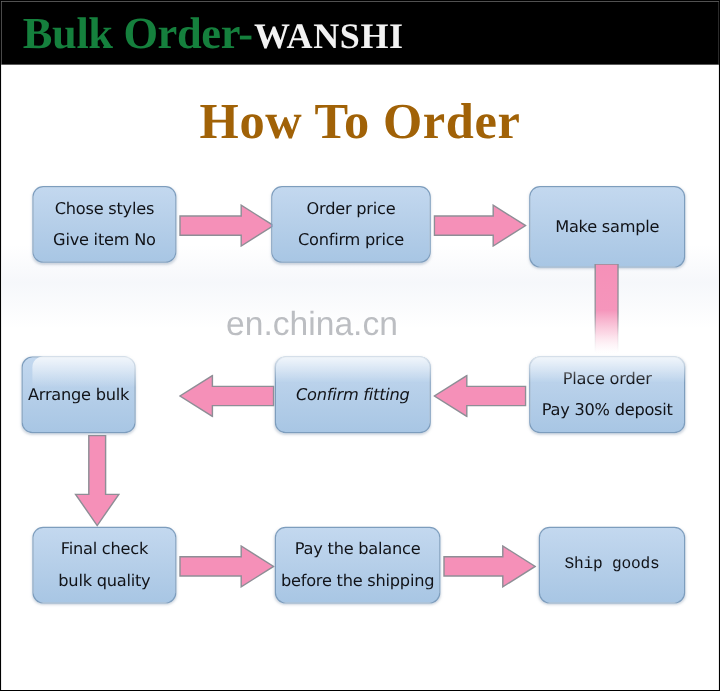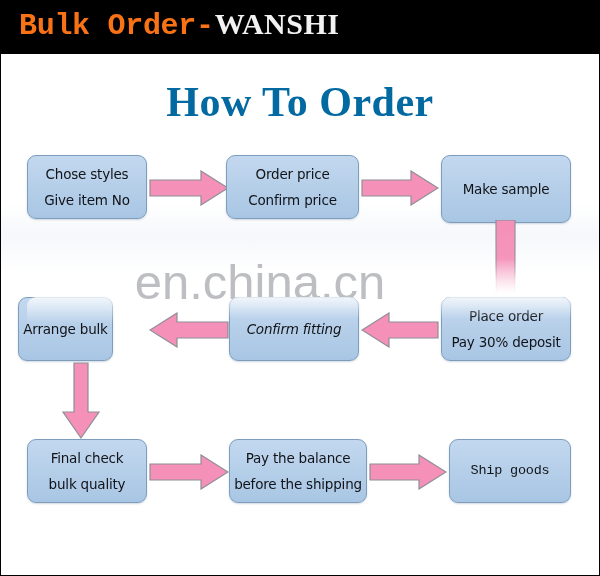--- a/index.html
+++ b/index.html
@@ -35,24 +35,24 @@
     overflow: hidden;
   }
   #header-inner {
     position: absolute;
     left: 18px;
     top: 6px;
     white-space: nowrap;
   }
   #header-title-main {
     display: inline-block;
-    color: #f97316;
-    font-family: Liberation Mono, monospace;
+    color: #15803d;
+    font-family: Liberation Serif, serif;
     font-weight: bold;
-    font-size: 30px;
+    font-size: 37px;
     letter-spacing: -0.3px;
     vertical-align: baseline;
   }
   #header-title-brand {
     display: inline-block;
     color: #f2f2f2;
     font-family: "Liberation Serif", serif;
     font-weight: bold;
     font-size: 30px;
     letter-spacing: 0.5px;
@@ -90,33 +90,33 @@
   
   #page-title {
     position: absolute;
     left: 0;
     top: 24px;
     width: 598px;
     text-align: center;
     font-family: "Liberation Serif", serif;
     font-weight: bold;
     font-size: 42px;
-    color: #0369a1;
+    color: #a16207;
     letter-spacing: 0.5px;
   }
 
   
   #watermark {
     position: absolute;
     left: 0;
     top: 200px;
     width: 518px;
     text-align: center;
     font-family: "Liberation Sans", sans-serif;
-    font-size: 49px;
+    font-size: 28px;
     color: rgba(122,126,133,0.50);
     letter-spacing: 0px;
     pointer-events: none;
     user-select: none;
   }
 
   
   .flow-box {
     position: absolute;
     box-sizing: border-box;

